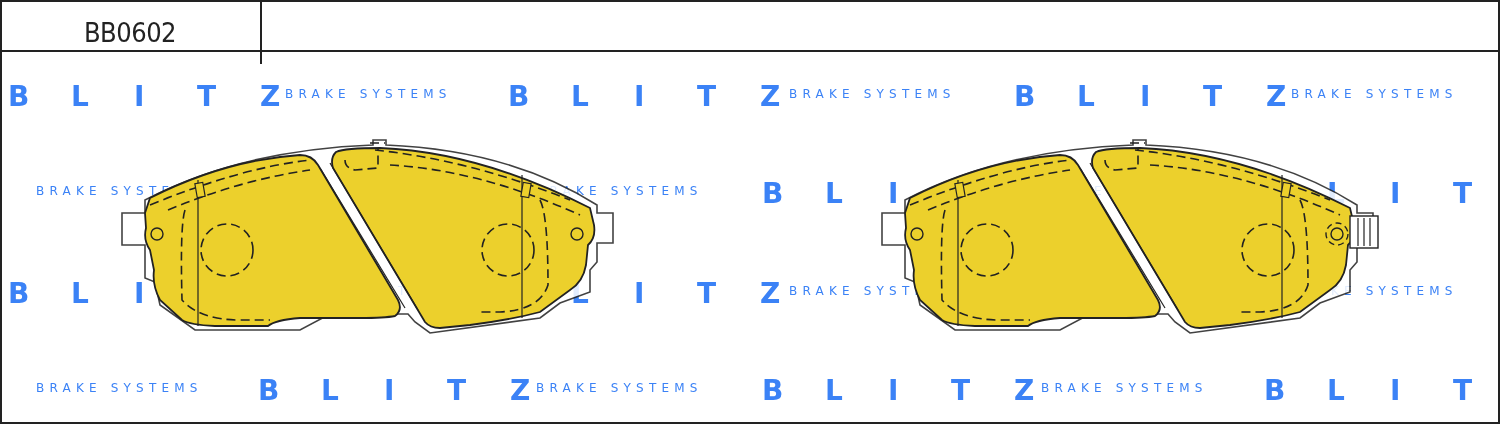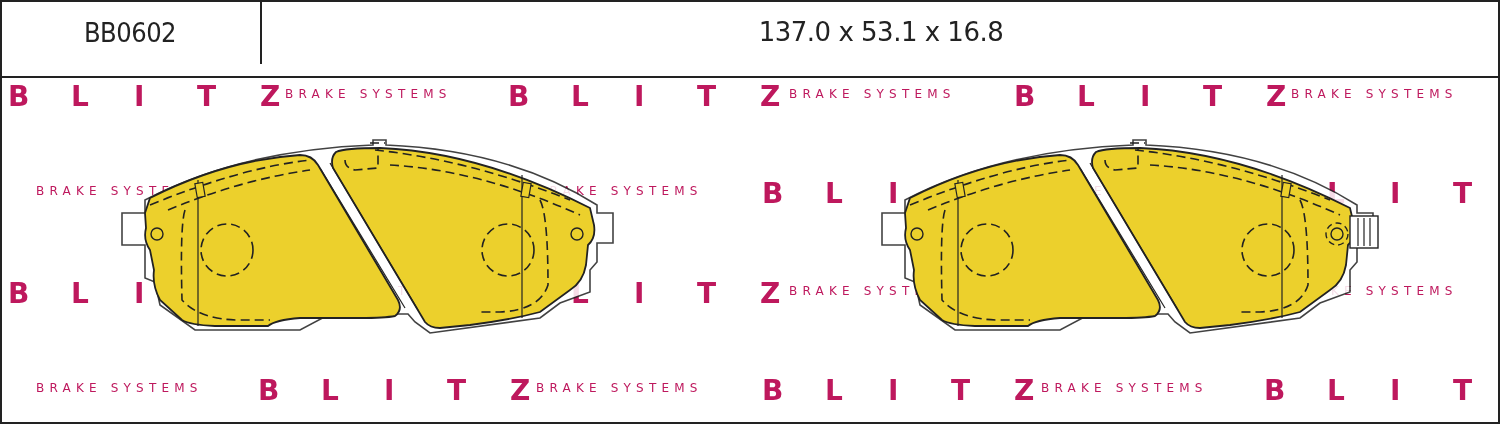--- a/index.html
+++ b/index.html
@@ -1,34 +1,33 @@
 <!DOCTYPE html>
 <html><head>
 <meta charset="utf-8">
 <style>
   html,body{margin:0;padding:0;background:#fff;}
   body{width:1500px;height:424px;position:relative;overflow:hidden;font-family:"Liberation Sans",sans-serif;}
   .frame{position:absolute;left:0;top:0;width:1500px;height:424px;box-sizing:border-box;border:2px solid #222;}
-  .header{position:absolute;left:0;top:0;width:1500px;height:78px;box-sizing:border-box;border-bottom:2px solid #222;display:flex;}
+  .header{position:absolute;left:0;top:0;width:1500px;height:52px;box-sizing:border-box;border-bottom:2px solid #222;display:flex;}
   .cell-part{width:262px;height:64px;box-sizing:border-box;border-right:2px solid #222;display:flex;align-items:center;justify-content:center;font-family:"DejaVu Sans Condensed","DejaVu Sans",sans-serif;font-size:27px;color:#222;letter-spacing:-0.5px;}
   .cell-dims{flex:1;height:64px;display:flex;align-items:center;justify-content:center;font-family:"DejaVu Sans",sans-serif;font-size:26px;color:#222;letter-spacing:-0.5px;}
-  .wm{position:absolute;color:#be185d;white-space:nowrap;pointer-events:none;}
+  .wm{position:absolute;color:#3b82f6;white-space:nowrap;pointer-events:none;}
   .wm-blitz{font-family:"DejaVu Sans",sans-serif;font-weight:bold;font-size:28px;letter-spacing:0;}
   .wm-blitz span{display:inline-block;width:63px;}
   .wm-bs{font-family:"DejaVu Sans",sans-serif;font-size:12px;letter-spacing:5.2px;}
   svg.pads{position:absolute;left:0;top:66px;}
 </style>
 </head>
 <body>
 
 <div class="frame"></div>
 
 <div class="header">
   <div class="cell-part">BB0602</div>
-  <div class="cell-dims">137.0 x 53.1 x 16.8</div>
 </div>
 
 <div>
 
   <div class="wm wm-blitz" style="left:8px;top:80px;"><span>B</span><span>L</span><span>I</span><span>T</span><span>Z</span></div>
   <div class="wm wm-bs" style="left:285px;top:87px;">BRAKE SYSTEMS</div>
   <div class="wm wm-blitz" style="left:508px;top:80px;"><span>B</span><span>L</span><span>I</span><span>T</span><span>Z</span></div>
   <div class="wm wm-bs" style="left:789px;top:87px;">BRAKE SYSTEMS</div>
   <div class="wm wm-blitz" style="left:1014px;top:80px;"><span>B</span><span>L</span><span>I</span><span>T</span><span>Z</span></div>
   <div class="wm wm-bs" style="left:1291px;top:87px;">BRAKE SYSTEMS</div>

